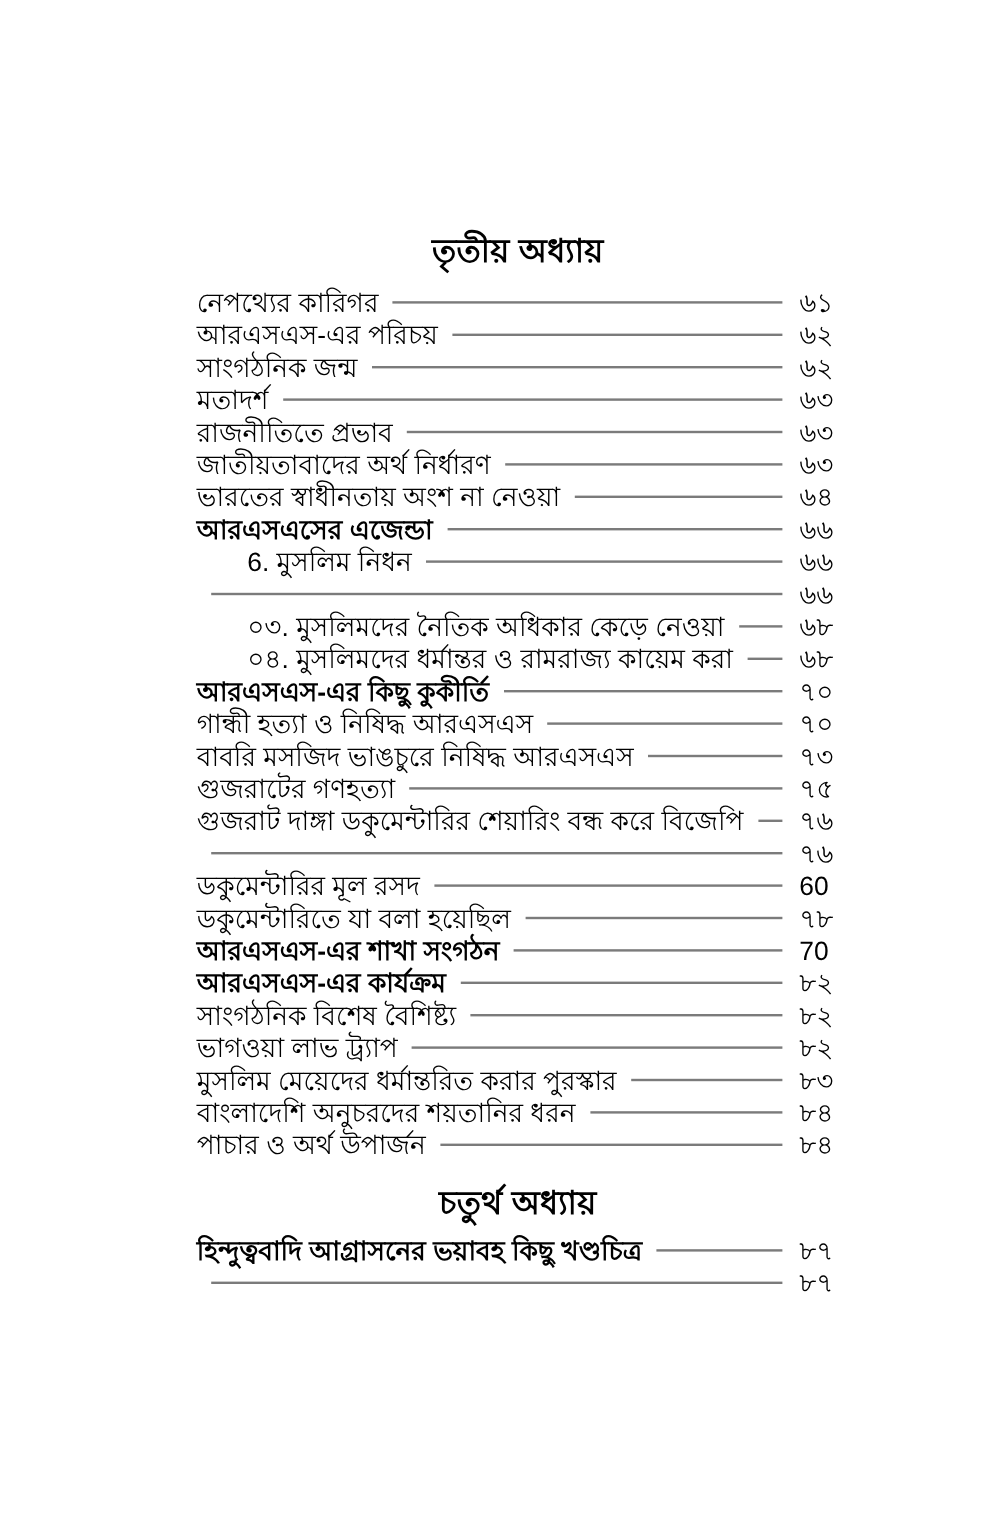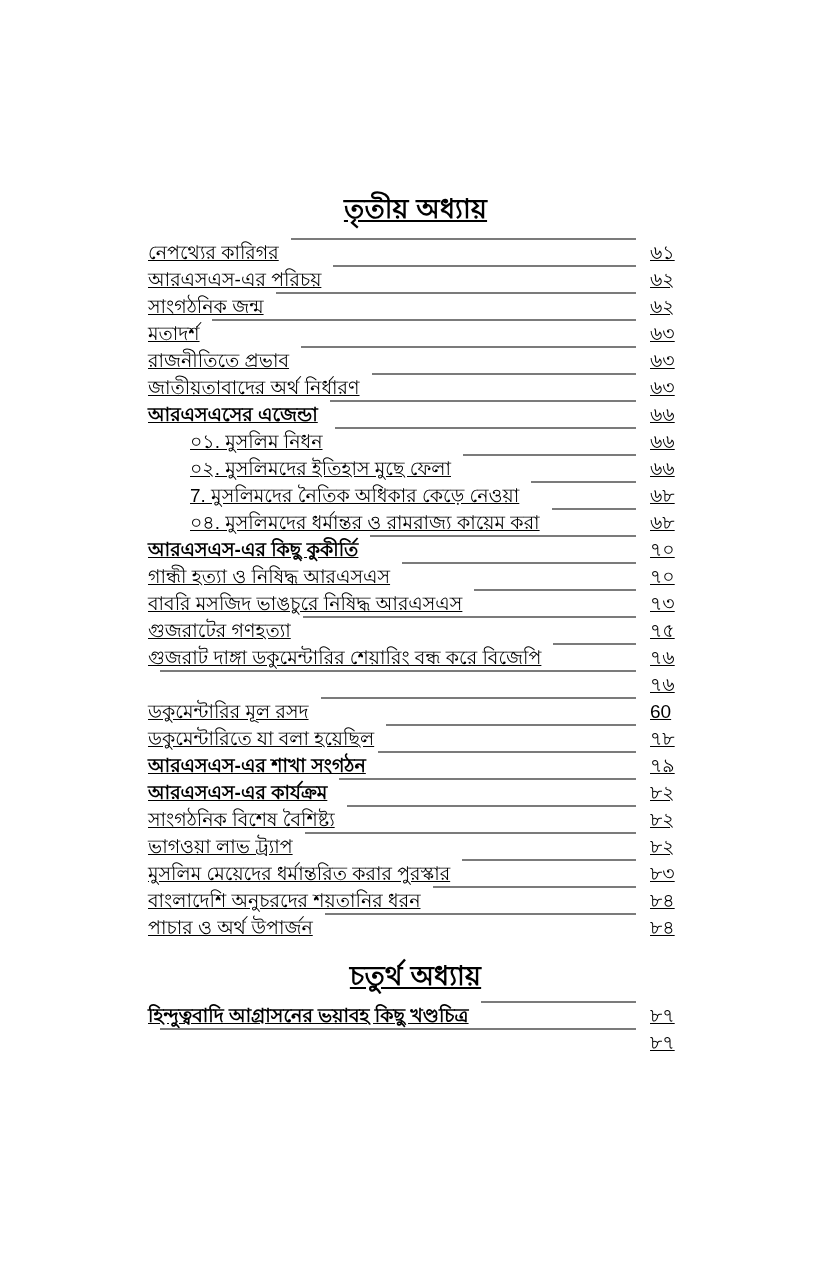--- a/index.html
+++ b/index.html
@@ -1,27 +1,27 @@
 <!DOCTYPE html>
 <html><head>
 <meta charset="utf-8">
 <style>
   html,body { margin:0; padding:0; background:#e8e8e8; }
   .page {
     position:relative; width:825px; height:1275px; margin:0 auto;
     background:#ffffff; color:#000000; overflow:hidden;
     font-family:"Liberation Sans", sans-serif;
   }
-  .toc { position:absolute; left:148px; top:192px; width:535px;text-decoration:underline; }
+  .toc { position:absolute; left:164px; top:192px; width:535px; }
   .chapter-heading {
     margin:0; font-size:27px; font-weight:bold; text-align:center;
     line-height:34px; letter-spacing:0.2px;
   }
   .rows { margin-top:13px; }
-  .row { display:flex; align-items:flex-start; height:27px; font-size:19px; line-height:27px; }
+  .row { display:flex; align-items:center; height:27px; font-size:22px; line-height:27px; }
   .row .label { flex:0 0 auto; white-space:nowrap; }
   .row .leader {
     flex:1 1 auto; height:0; border-bottom:2px solid #7b7b7b;
     margin:0 14px 0 12px; transform:translateY(-1px);
   }
   .row .num { flex:0 0 33px; text-align:left; white-space:nowrap; }
   .row.bold .label { font-weight:bold; }
   .row.indent .label { padding-left:42px; }
   .section-next { margin-top:18px; }
   .section-next .rows { margin-top:9px; }
@@ -58,37 +58,41 @@
       <div class="row">
           <span class="label">রাজনীতিতে প্রভাব</span>
           <span class="leader"></span>
           <span class="num">৬৩</span>
         </div>
       <div class="row">
           <span class="label">জাতীয়তাবাদের অর্থ নির্ধারণ</span>
           <span class="leader"></span>
           <span class="num">৬৩</span>
         </div>
+      <div class="row">
+          <span class="label">ভারতের স্বাধীনতায় অংশ না নেওয়া</span>
+          <span class="leader"></span>
+          <span class="num">৬৪</span>
+        </div>
       <div class="row bold">
           <span class="label">আরএসএসের এজেন্ডা</span>
           <span class="leader"></span>
           <span class="num">৬৬</span>
         </div>
       <div class="row indent">
-          <span class="label">০১. মুসলিম নিধন</span>
+          <span class="label">6. মুসলিম নিধন</span>
           <span class="leader"></span>
           <span class="num">৬৬</span>
         </div>
       <div class="row indent">
-          <span class="label">০২. মুসলিমদের ইতিহাস মুছে ফেলা</span>
           <span class="leader"></span>
           <span class="num">৬৬</span>
         </div>
       <div class="row indent">
-          <span class="label">7. মুসলিমদের নৈতিক অধিকার কেড়ে নেওয়া</span>
+          <span class="label">০৩. মুসলিমদের নৈতিক অধিকার কেড়ে নেওয়া</span>
           <span class="leader"></span>
           <span class="num">৬৮</span>
         </div>
       <div class="row indent">
           <span class="label">০৪. মুসলিমদের ধর্মান্তর ও রামরাজ্য কায়েম করা</span>
           <span class="leader"></span>
           <span class="num">৬৮</span>
         </div>
       <div class="row bold">
           <span class="label">আরএসএস-এর কিছু কুকীর্তি</span>
@@ -125,21 +129,21 @@
           <span class="num">60</span>
         </div>
       <div class="row">
           <span class="label">ডকুমেন্টারিতে যা বলা হয়েছিল</span>
           <span class="leader"></span>
           <span class="num">৭৮</span>
         </div>
       <div class="row bold">
           <span class="label">আরএসএস-এর শাখা সংগঠন</span>
           <span class="leader"></span>
-          <span class="num">৭৯</span>
+          <span class="num">70</span>
         </div>
       <div class="row bold">
           <span class="label">আরএসএস-এর কার্যক্রম</span>
           <span class="leader"></span>
           <span class="num">৮২</span>
         </div>
       <div class="row">
           <span class="label">সাংগঠনিক বিশেষ বৈশিষ্ট্য</span>
           <span class="leader"></span>
           <span class="num">৮২</span>

